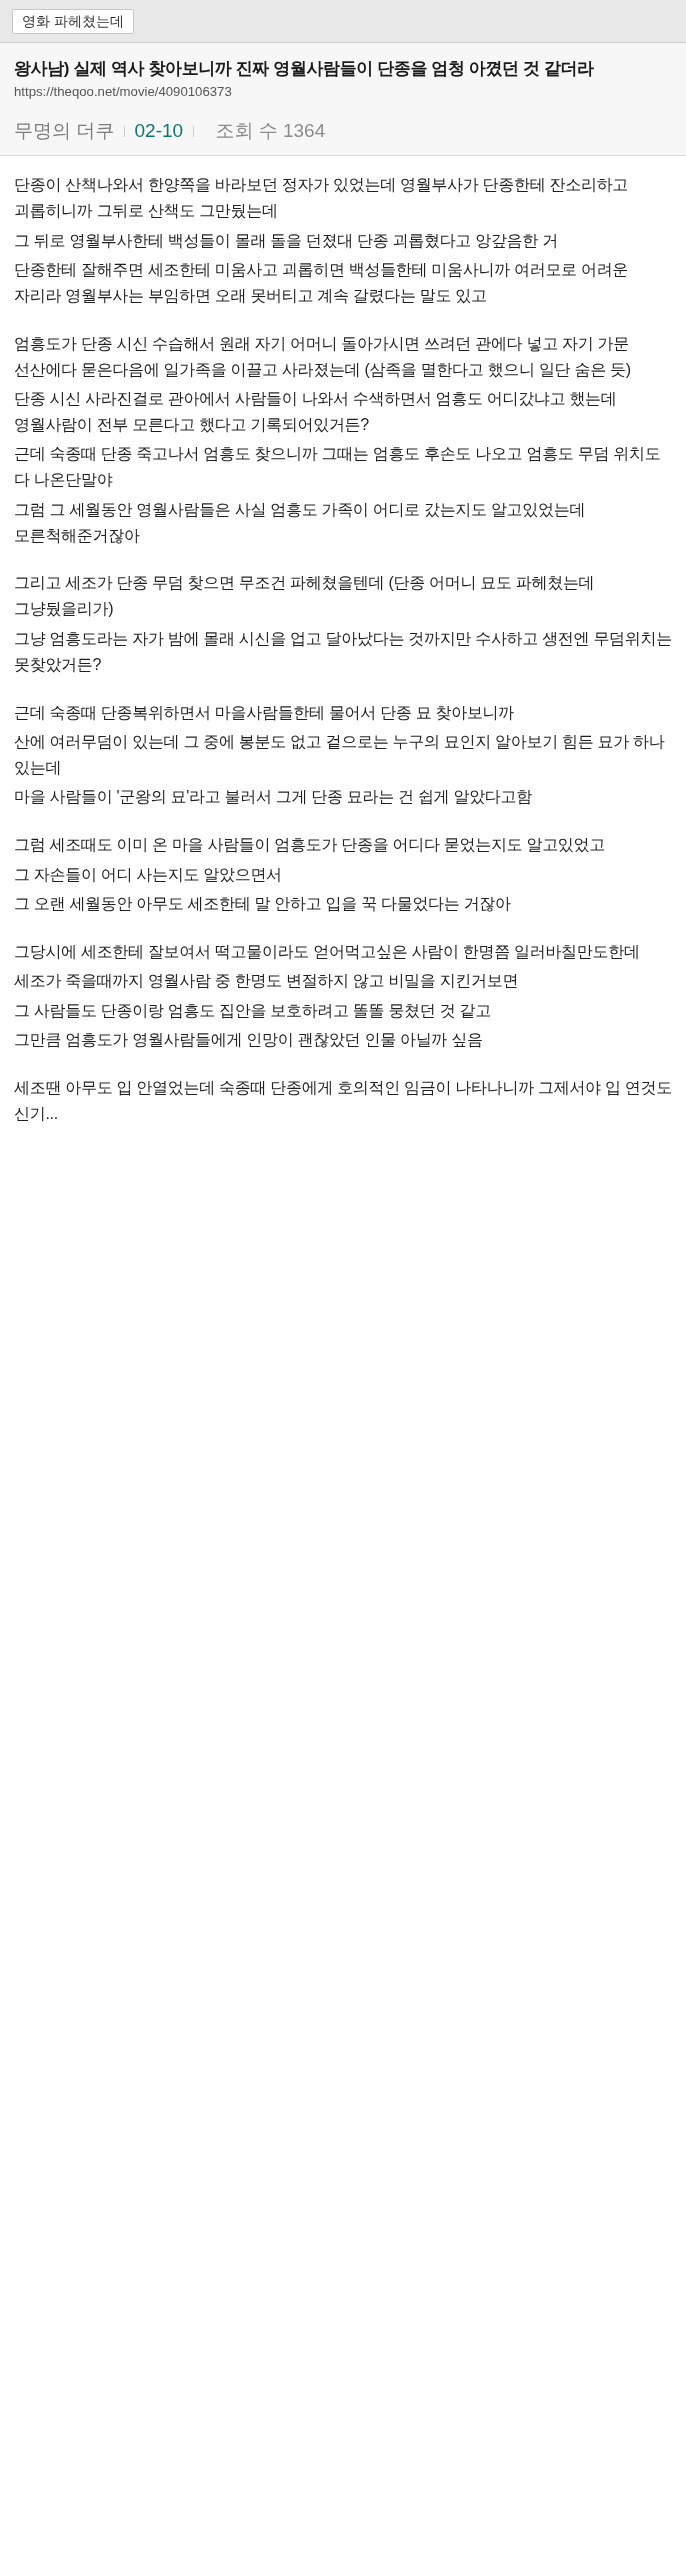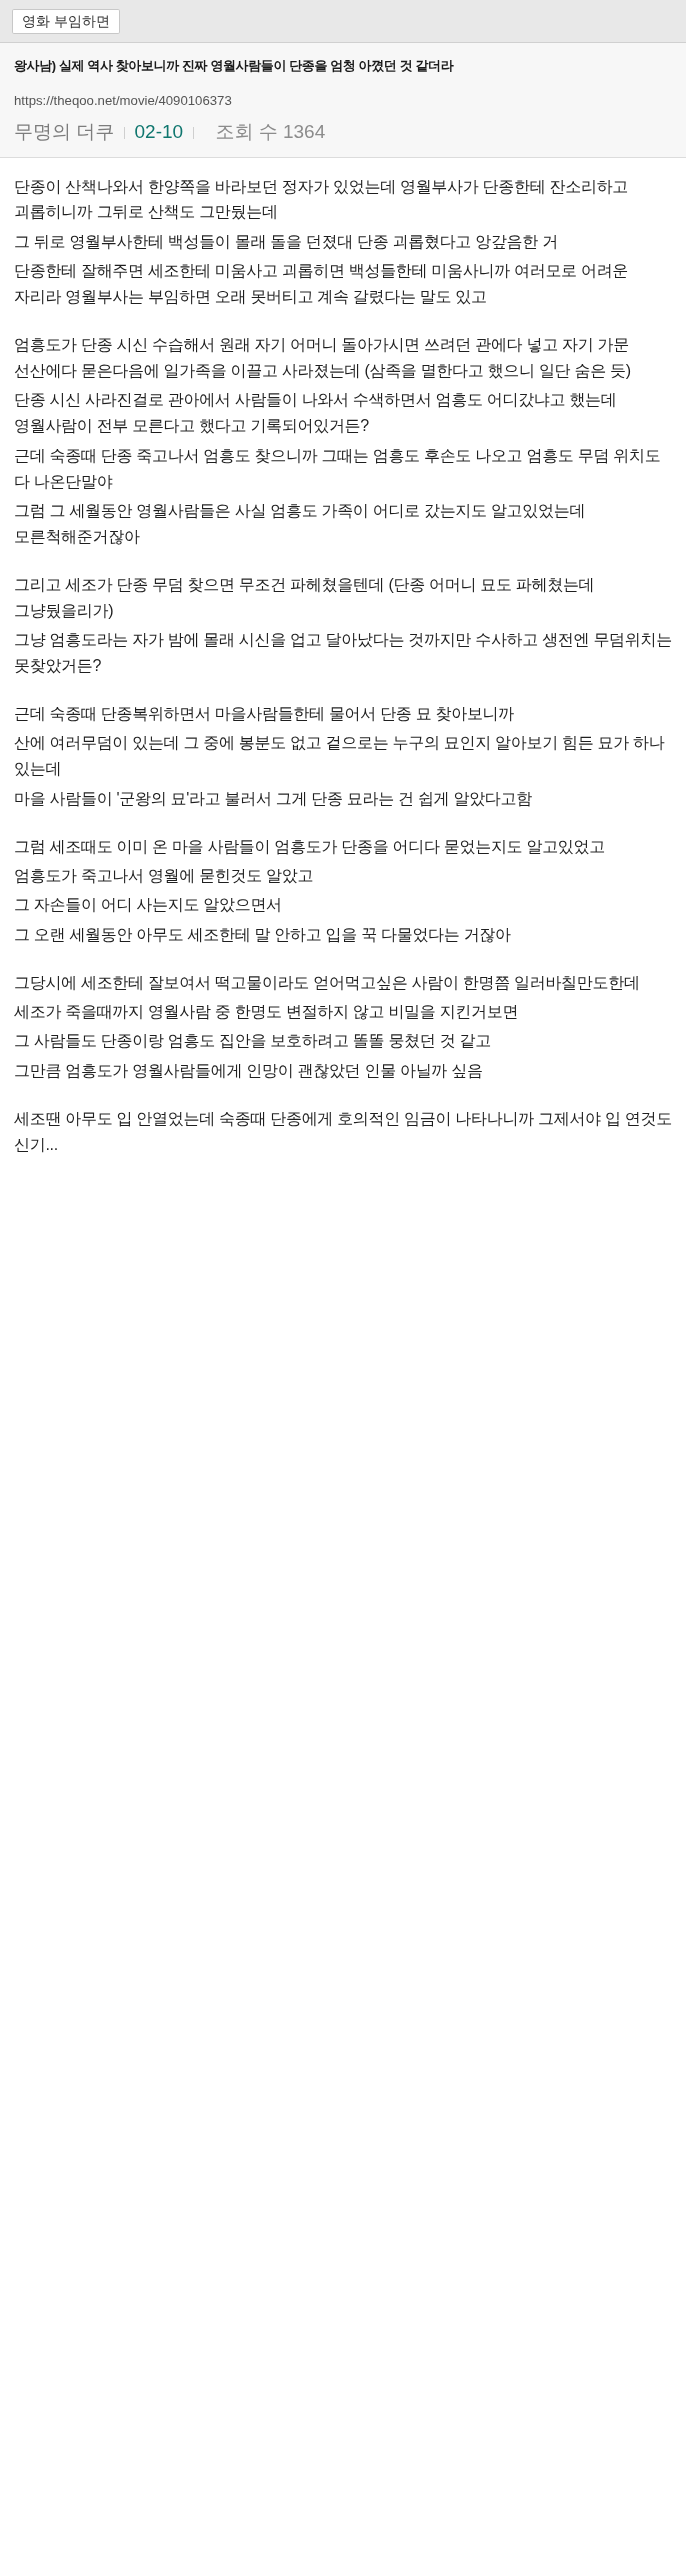--- a/index.html
+++ b/index.html
@@ -33,32 +33,32 @@
     line-height: 1;
     display: inline-block;
   }
   
   .post-header {
     background: #f7f7f7;
     padding: 14px 14px 12.3px 14px;
     border-bottom: 0.9px solid #dcdcdc;
   }
   .post-title {
-    font-size: 13px;
+    font-size: 17px;
     font-weight: bold;
     color: #1b1b1b;
     line-height: 1.42;
     letter-spacing: -0.4px;
-    margin: 0 0 16px 0;
+    margin: 0 0 1px 0;
   }
   .post-url {
     font-size: 13.2px;
     color: #555555;
     line-height: 1.4;
-    margin: 0 0 11px 0;
+    margin: 0 0 19px 0;
     word-break: break-all;
   }
   .post-meta {
     display: flex;
     align-items: center;
     font-size: 19px;
     color: #8c8c8c;
     line-height: 1.2;
   }
   .post-meta .author { color: #7d7d7d; }
@@ -87,21 +87,21 @@
   .gap {
     height: 18.5px;
   }
 </style>
 </head>
 <body>
 
 <div class="page">
 
   <div class="category-bar">
-    <span class="category-chip">영화 부임하면</span>
+    <span class="category-chip">영화 파헤쳤는데</span>
   </div>
 
   <div class="post-header">
     <h1 class="post-title">왕사남) 실제 역사 찾아보니까 진짜 영월사람들이 단종을 엄청 아꼈던 것 같더라</h1>
     <div class="post-url">https://theqoo.net/movie/4090106373</div>
     <div class="post-meta">
       <span class="author">무명의 더쿠</span>
       <span class="sep"></span>
       <span class="date">02-10</span>
       <span class="sep"></span>
@@ -120,21 +120,20 @@
       <p class="para">그럼 그 세월동안 영월사람들은 사실 엄흥도 가족이 어디로 갔는지도 알고있었는데 모른척해준거잖아</p>
       <div class="gap"></div>
       <p class="para">그리고 세조가 단종 무덤 찾으면 무조건 파헤쳤을텐데 (단종 어머니 묘도 파헤쳤는데 그냥뒀을리가)</p>
       <p class="para">그냥 엄흥도라는 자가 밤에 몰래 시신을 업고 달아났다는 것까지만 수사하고 생전엔 무덤위치는 못찾았거든?</p>
       <div class="gap"></div>
       <p class="para">근데 숙종때 단종복위하면서 마을사람들한테 물어서 단종 묘 찾아보니까</p>
       <p class="para">산에 여러무덤이 있는데 그 중에 봉분도 없고 겉으로는 누구의 묘인지 알아보기 힘든 묘가 하나 있는데</p>
       <p class="para">마을 사람들이 '군왕의 묘'라고 불러서 그게 단종 묘라는 건 쉽게 알았다고함</p>
       <div class="gap"></div>
       <p class="para">그럼 세조때도 이미 온 마을 사람들이 엄흥도가 단종을 어디다 묻었는지도 알고있었고</p>
-      <p class="para">엄흥도가 죽고나서 영월에 묻힌것도 알았고</p>
       <p class="para">그 자손들이 어디 사는지도 알았으면서</p>
       <p class="para">그 오랜 세월동안 아무도 세조한테 말 안하고 입을 꾹 다물었다는 거잖아</p>
       <div class="gap"></div>
       <p class="para">그당시에 세조한테 잘보여서 떡고물이라도 얻어먹고싶은 사람이 한명쯤 일러바칠만도한데</p>
       <p class="para">세조가 죽을때까지 영월사람 중 한명도 변절하지 않고 비밀을 지킨거보면</p>
       <p class="para">그 사람들도 단종이랑 엄흥도 집안을 보호하려고 똘똘 뭉쳤던 것 같고</p>
       <p class="para">그만큼 엄흥도가 영월사람들에게 인망이 괜찮았던 인물 아닐까 싶음</p>
       <div class="gap"></div>
       <p class="para">세조땐 아무도 입 안열었는데 숙종때 단종에게 호의적인 임금이 나타나니까 그제서야 입 연것도 신기...</p>
     </div>

